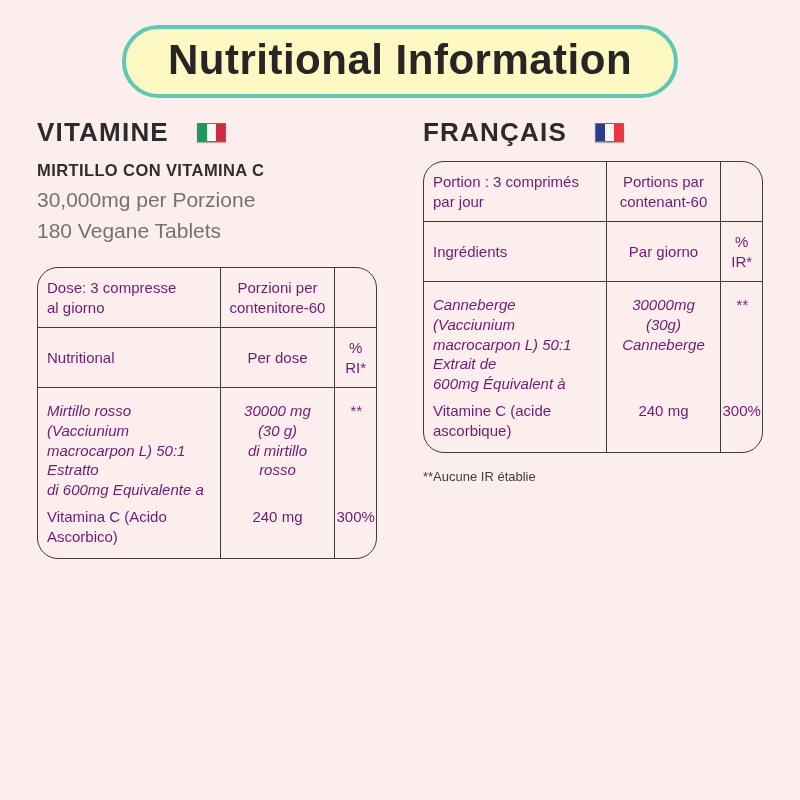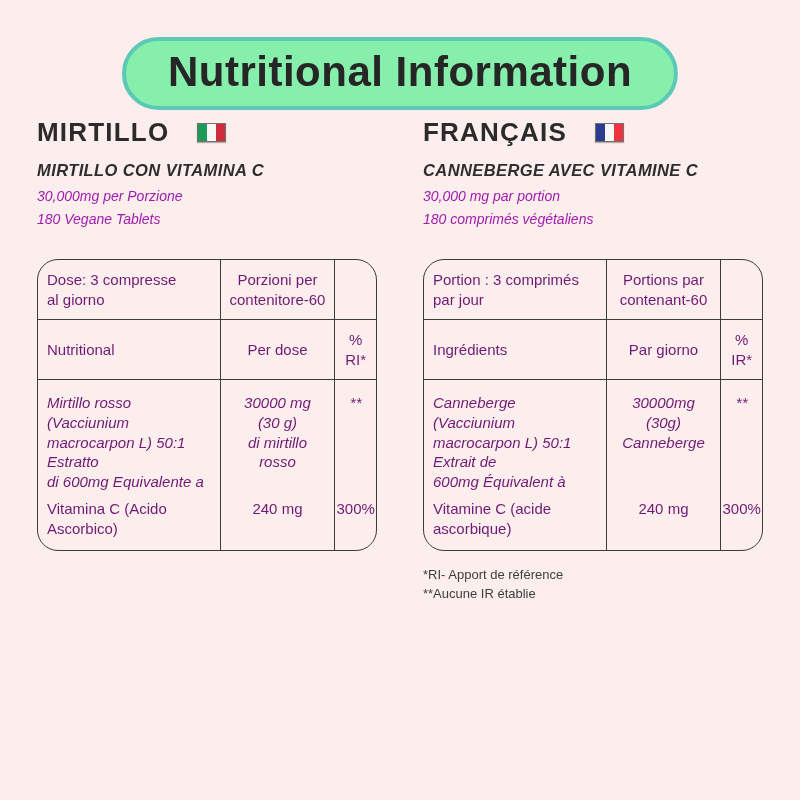--- a/index.html
+++ b/index.html
@@ -9,22 +9,22 @@
     font-family: "Liberation Sans", sans-serif;
     color: #2d2d2d;
     overflow: hidden;
   }
   .page { width: 800px; height: 800px; position: relative; }
 
   
   .title-pill {
     position: absolute;
     left: 50%; transform: translateX(-50%);
-    top: 37px;
-    background: #86efac;
+    top: 25px;
+    background: #fef9c3;
     border: 4px solid #5cc9b6;
     border-radius: 40px;
     padding: 7px 42px 10px 42px;
     white-space: nowrap;
   }
   .title-pill h1 {
     font-size: 42px;
     font-weight: 600;
     letter-spacing: 0.5px;
     color: #262626;
@@ -59,32 +59,32 @@
   }
   .flag span { flex: 1 1 0; }
   .flag-it .s1 { background: #1b9b57; }
   .flag-it .s2 { background: #f8f6f4; }
   .flag-it .s3 { background: #d02d3c; }
   .flag-fr .s1 { background: #2c3b92; }
   .flag-fr .s2 { background: #f8f6f4; }
   .flag-fr .s3 { background: #ec333e; }
 
   
-  .product { margin-bottom: 32px; font-style: italic; }
+  .product { margin-bottom: 24px; }
   .product-name {
     font-size: 16.5px;
     font-weight: 600;
     letter-spacing: 0.4px;
     color: #2e2e2e;
     margin-bottom: 8px;
   }
   .product-line {
-    font-size: 14px;
+    font-size: 21px;
     font-weight: 400;
-    color: #a21caf;
+    color: #737373;
     margin-bottom: 7px;
   }
 
   
   .ntable {
     display: grid;
     grid-template-columns: 54% 34% 12%;
     grid-template-rows: 60px 60px 113px 57px;
     border: 1.5px solid #3c3c3c;
     border-radius: 21px;
@@ -122,21 +122,21 @@
 <div class="page">
 
   <div class="title-pill">
     <h1>Nutritional Information</h1>
   </div>
 
   <div class="columns">
 
     <div class="col">
       <div class="lang-row">
-        <span class="lang-title">MIRTILLO</span>
+        <span class="lang-title">VITAMINE</span>
         <span class="flag flag-it">
             <span class="s1"></span>
             <span class="s2"></span>
             <span class="s3"></span>
           </span>
       </div>
 
       <div class="product">
         <div class="product-name">MIRTILLO CON VITAMINA C</div>
         <div class="product-line">30,000mg per Porzione</div>
@@ -178,25 +178,20 @@
     <div class="col">
       <div class="lang-row">
         <span class="lang-title">FRANÇAIS</span>
         <span class="flag flag-fr">
             <span class="s1"></span>
             <span class="s2"></span>
             <span class="s3"></span>
           </span>
       </div>
 
-      <div class="product">
-        <div class="product-name">CANNEBERGE AVEC VITAMINE C</div>
-        <div class="product-line">30,000 mg par portion</div>
-        <div class="product-line">180 comprimés végétaliens</div>
-      </div>
 
       <div class="ntable">
 
         <div class="cell b-r b-b">Portion : 3 comprimés
 par jour</div>
         <div class="cell b-r b-b c-center">Portions par
 contenant-60</div>
         <div class="cell b-b"></div>
 
         <div class="cell b-r b-b">Ingrédients</div>
@@ -214,19 +209,18 @@
 Canneberge</div>
         <div class="cell v-top pt c-center no-pad-x">**</div>
 
         <div class="cell b-r v-top pt-sm">Vitamine C (acide
 ascorbique)</div>
         <div class="cell b-r v-top pt-sm c-center">240 mg</div>
         <div class="cell v-top pt-sm c-center no-pad-x">300%</div>
       </div>
 
       <div class="footnotes">
-        <div class="footnote">*RI- Apport de référence</div>
         <div class="footnote">**Aucune IR établie</div>
       </div>
     </div>
 
   </div>
 </div>
 
 </body></html>

